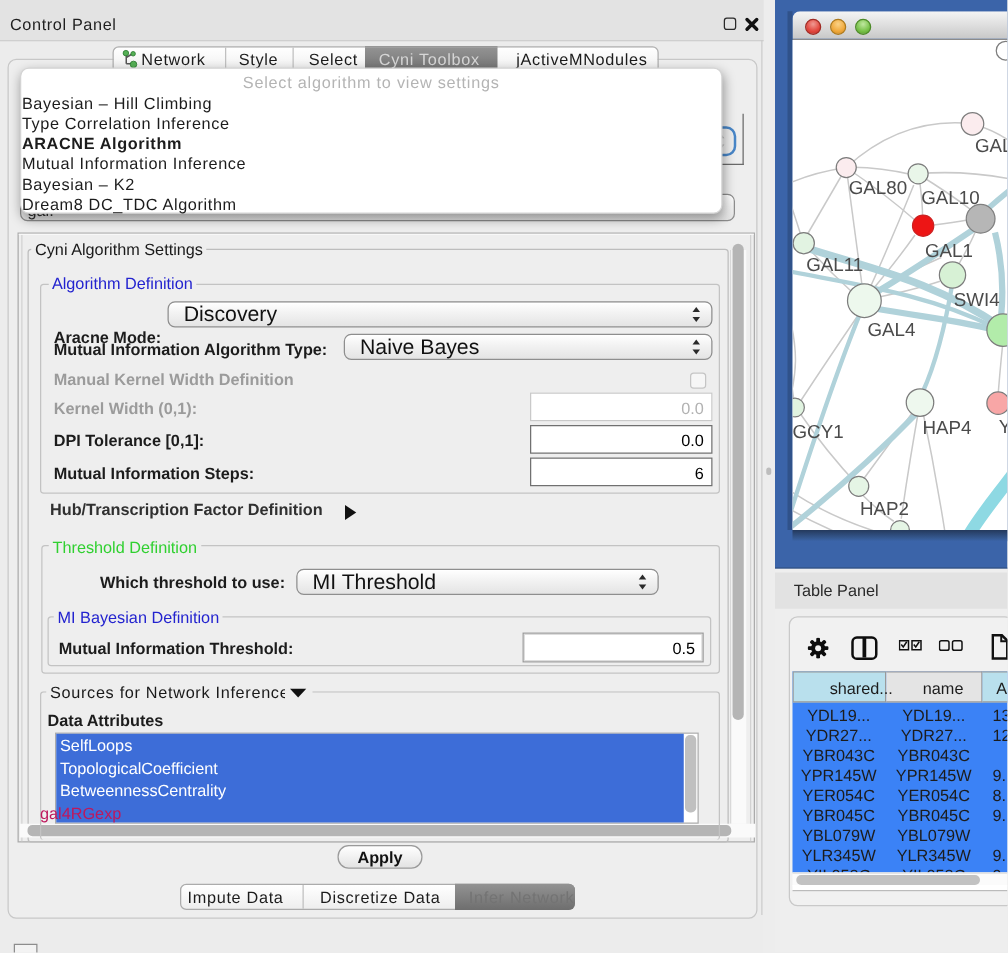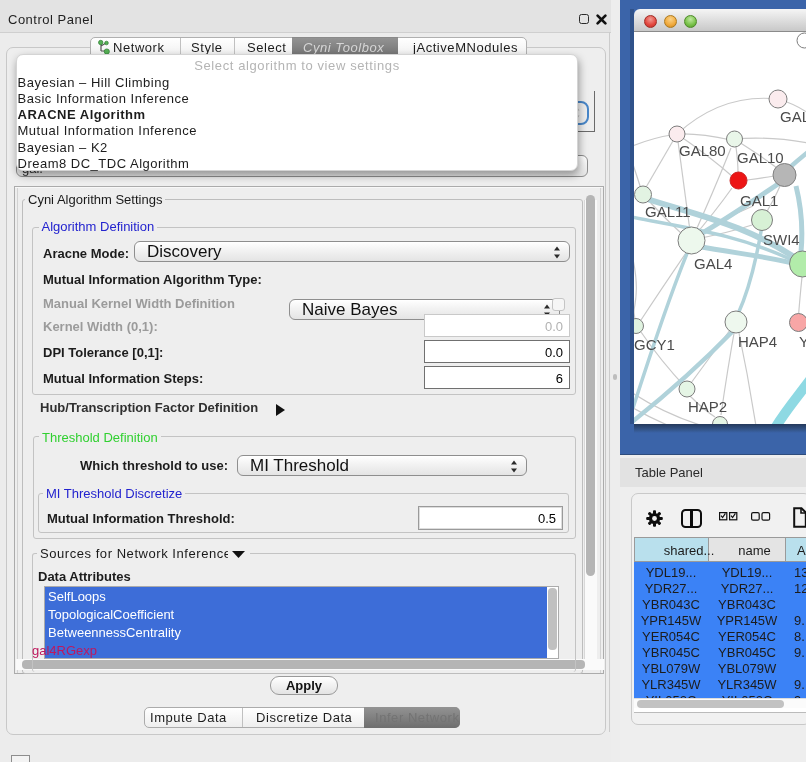--- a/index.html
+++ b/index.html
@@ -40,21 +40,21 @@
 <div class="abs" style="left:292px;top:37px;width:106px;height:22px;background:linear-gradient(#939393,#6e6e6e);border-top:1px solid #8a8a8a;box-sizing:border-box;"></div>
 <svg class="abs" style="left:96px;top:39px;" width="15" height="17" viewBox="0 0 15 17">
  <path d="M5 4 L5 12 M5 12 L10 12 M5 7 L10 4" stroke="#555" stroke-width="1.2" fill="none"></path>
  <circle cx="4.7" cy="3.5" r="2.2" fill="#55b055" stroke="#2e7d32" stroke-width="0.7"></circle>
  <circle cx="10.5" cy="4" r="1.8" fill="#55b055" stroke="#2e7d32" stroke-width="0.7"></circle>
  <circle cx="10.8" cy="12.5" r="2.6" fill="#55b055" stroke="#2e7d32" stroke-width="0.7"></circle>
 </svg>
 <div class="lbl tb" style="left:113px;top:40px;">Network</div>
 <div class="lbl tb" style="left:191px;top:40px;">Style</div>
 <div class="lbl tb" style="left:247px;top:40px;text-align:center;">Select</div>
-<div class="lbl tb" style="left:303px;top:40px;color:#d6d6d6;font-style:italic;">Cyni Toolbox</div>
+<div class="lbl tb" style="left:303px;top:40px;color:#d6d6d6;">Cyni Toolbox</div>
 <div class="lbl tb" style="left:413px;top:40px;">jActiveMNodules</div>
 
 <div class="abs" style="left:560px;top:91px;width:33.5px;height:40px;border-right:1.2px solid #6a6a6a;border-bottom:1.2px solid #6a6a6a;"></div>
 <svg class="abs" style="left:573px;top:106px;" width="7" height="14" viewBox="0 0 7 14">
     <path d="M3.5 0.5 L6.5 4.5 L0.5 4.5 Z" fill="#b8b8b8"></path>
     <path d="M3.5 13.5 L6.5 9.5 L0.5 9.5 Z" fill="#b8b8b8"></path>
   </svg>
 <div class="abs" style="left:563px;top:101px;width:26px;height:24px;border:2.6px solid #4886c8;border-radius:8px;box-sizing:border-box;"></div>
 
 <div class="combo" style="left:16px;top:155px;width:572px;height:22px;"></div>
@@ -71,31 +71,31 @@
 <div class="gtitle" style="left:25px;top:192px;color:#1a1a1a;background:#eeeeee;">Cyni Algorithm Settings</div>
 
 <div class="abs" style="left:584px;top:200px;width:13px;height:459px;background:#fafafa;border-left:1px solid #d8d8d8;box-sizing:border-box;"></div>
 <div class="abs" style="left:586px;top:195px;width:9px;height:381px;background:#b5b5b5;border-radius:5px;"></div>
 
 <div class="abs" style="left:16px;top:659px;width:588px;height:11px;background:#fafafa;"></div>
 <div class="abs" style="left:22px;top:660px;width:563px;height:9px;background:#b5b5b5;border-radius:4px;"></div>
 
 <div class="gbox" style="left:32px;top:227px;width:542px;height:166px;border-color:#c3c3c3;"></div>
 <div class="gtitle" style="left:38.5px;top:219px;color:#2323cf;background:#eeeeee;">Algorithm Definition</div>
-<div class="lbl bold" style="left:43px;top:246px;text-align:center;">Aracne Mode:</div>
+<div class="lbl bold" style="left:43px;top:262px;text-align:center;">Aracne Mode:</div>
 <div class="combo" style="left:134px;top:241px;width:436px;height:21px;">
     <span class="ct">Discovery</span>
     <span class="ar">
 <svg width="8" height="13" viewBox="0 0 8 13">
         <path d="M4 0.5 L7 4.5 L1 4.5 Z" fill="#2a2a2a"></path>
         <path d="M4 12.5 L7 8.5 L1 8.5 Z" fill="#2a2a2a"></path>
       </svg></span>
   </div>
 <div class="lbl bold" style="left:43px;top:272px;">Mutual Information Algorithm Type:</div>
-<div class="combo" style="left:289px;top:267px;width:271px;height:21px;margin-top:32px;">
+<div class="combo" style="left:275px;top:267px;width:295px;height:21px;">
     <span class="ct">Naive Bayes</span>
     <span class="ar">
 <svg width="8" height="13" viewBox="0 0 8 13">
         <path d="M4 0.5 L7 4.5 L1 4.5 Z" fill="#2a2a2a"></path>
         <path d="M4 12.5 L7 8.5 L1 8.5 Z" fill="#2a2a2a"></path>
       </svg></span>
   </div>
 <div class="lbl bold gray" style="left:43px;top:296px;">Manual Kernel Width Definition</div>
 <div class="abs" style="left:552px;top:297.5px;width:13px;height:13px;background:#f6f6f6;border:1px solid #c5c5c5;border-radius:3px;box-sizing:border-box;"></div>
 <div class="lbl bold gray" style="left:43px;top:319px;">Kernel Width (0,1):</div>
@@ -115,21 +115,21 @@
 <div class="lbl bold" style="left:80px;top:458px;">Which threshold to use:</div>
 <div class="combo" style="left:237px;top:455px;width:290px;height:21px;">
     <span class="ct">MI Threshold</span>
     <span class="ar">
 <svg width="8" height="13" viewBox="0 0 8 13">
         <path d="M4 0.5 L7 4.5 L1 4.5 Z" fill="#2a2a2a"></path>
         <path d="M4 12.5 L7 8.5 L1 8.5 Z" fill="#2a2a2a"></path>
       </svg></span>
   </div>
 <div class="gbox" style="left:38px;top:493px;width:529px;height:38px;border-color:#c3c3c3;"></div>
-<div class="gtitle" style="left:43px;top:486px;color:#2323cf;background:#eeeeee;">MI Threshold Discretize</div>
+<div class="gtitle" style="left:43px;top:486px;color:#2323cf;background:#eeeeee;">MI Bayesian Definition</div>
 <div class="lbl bold" style="left:47px;top:511px;">Mutual Information Threshold:</div>
 <div class="field" style="left:418px;top:506px;width:145px;height:24px;border:1px solid #9a9a9a;box-shadow:inset 0 0 0 1px #ddd;line-height:24px;">0.5</div>
 
 <div class="gbox" style="left:32px;top:553px;width:542px;height:118px;border-color:#c3c3c3;border-bottom:none;"></div>
 <div class="gtitle" style="left:37px;top:546px;color:#1a1a1a;background:#eeeeee;letter-spacing:0.55px;">Sources for Network Inference</div>
 <div class="abs" style="left:228px;top:549px;width:22px;height:10px;background:#eeeeee;"></div>
 <svg class="abs" style="left:231px;top:550px;" width="15" height="9" viewBox="0 0 15 9">
     <path d="M1 1 L14 1 L7.5 8 Z" fill="#111"></path>
   </svg>
 <div class="lbl bold" style="left:38px;top:569px;">Data Attributes</div>
@@ -148,21 +148,21 @@
 <div class="abs" style="left:364px;top:707px;width:96px;height:21px;background:linear-gradient(#939393,#6e6e6e);border-radius:0 5px 5px 0;"></div>
 <div class="lbl tb" style="left:150px;top:710px;">Impute Data</div>
 <div class="lbl tb" style="left:256px;top:710px;">Discretize Data</div>
 <div class="lbl tb" style="left:375px;top:710px;color:#737373;">Infer Network</div>
 
 <div class="abs" style="left:11px;top:755px;width:17px;height:17px;background:#f3f3f3;border:1px solid #8d8d8d;"></div>
 
 <div class="abs" style="left:16px;top:54px;width:562px;height:117px;background:#ffffff;border:1px solid #d4d4d4;border-radius:7px;box-shadow:1px 4px 9px rgba(0,0,0,0.38);box-sizing:border-box;"></div>
 <div class="lbl" style="left:0;top:58px;width:594px;text-align:center;color:#b4b4b4;letter-spacing:0.6px;">Select algorithm to view settings</div>
 <div class="lbl pi" style="left:17.5px;top:74.5px;">Bayesian – Hill Climbing</div>
-<div class="lbl pi" style="left:17.5px;top:90.5px;">Basic Information Inference</div>
+<div class="lbl pi" style="left:17.5px;top:90.5px;">Type Correlation Inference</div>
 <div class="lbl bold pi" style="left:17.5px;top:107px;">ARACNE Algorithm</div>
 <div class="lbl pi" style="left:17.5px;top:123px;">Mutual Information Inference</div>
 <div class="lbl pi" style="left:17.5px;top:139.5px;">Bayesian – K2</div>
 <div class="lbl pi" style="left:17.5px;top:156px;">Dream8 DC_TDC Algorithm</div>
 
 <div class="abs" style="left:611px;top:0;width:10px;height:762px;background:#ededed;"></div>
 <div class="abs" style="left:620px;top:0;width:186px;height:455px;background:#3b64a9;"></div>
 <div class="abs" style="left:630px;top:9px;width:4px;height:415px;background:#30528a;"></div>
 <div class="abs" style="left:634px;top:424px;width:172px;height:9px;background:linear-gradient(#24395c,#35588f 70%,#3b64a9);"></div>
 <div class="abs" style="left:620px;top:453.5px;width:186px;height:1.5px;background:#2e4c7c;"></div>

